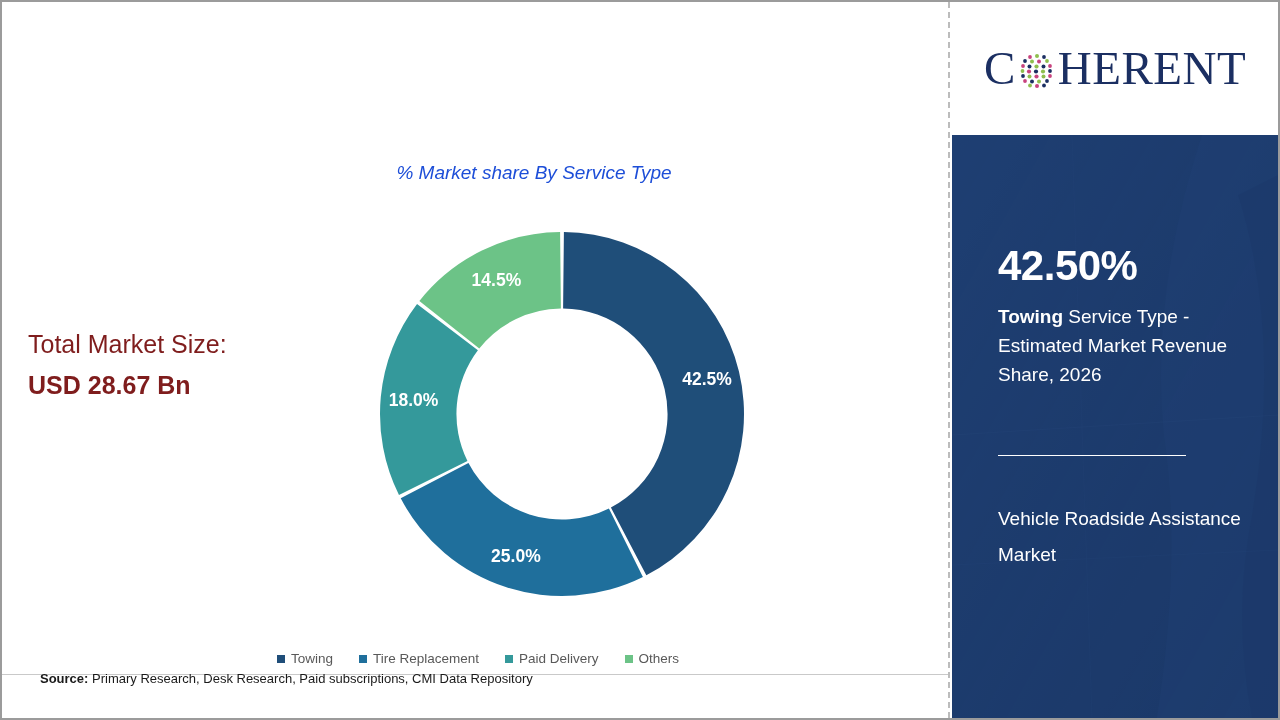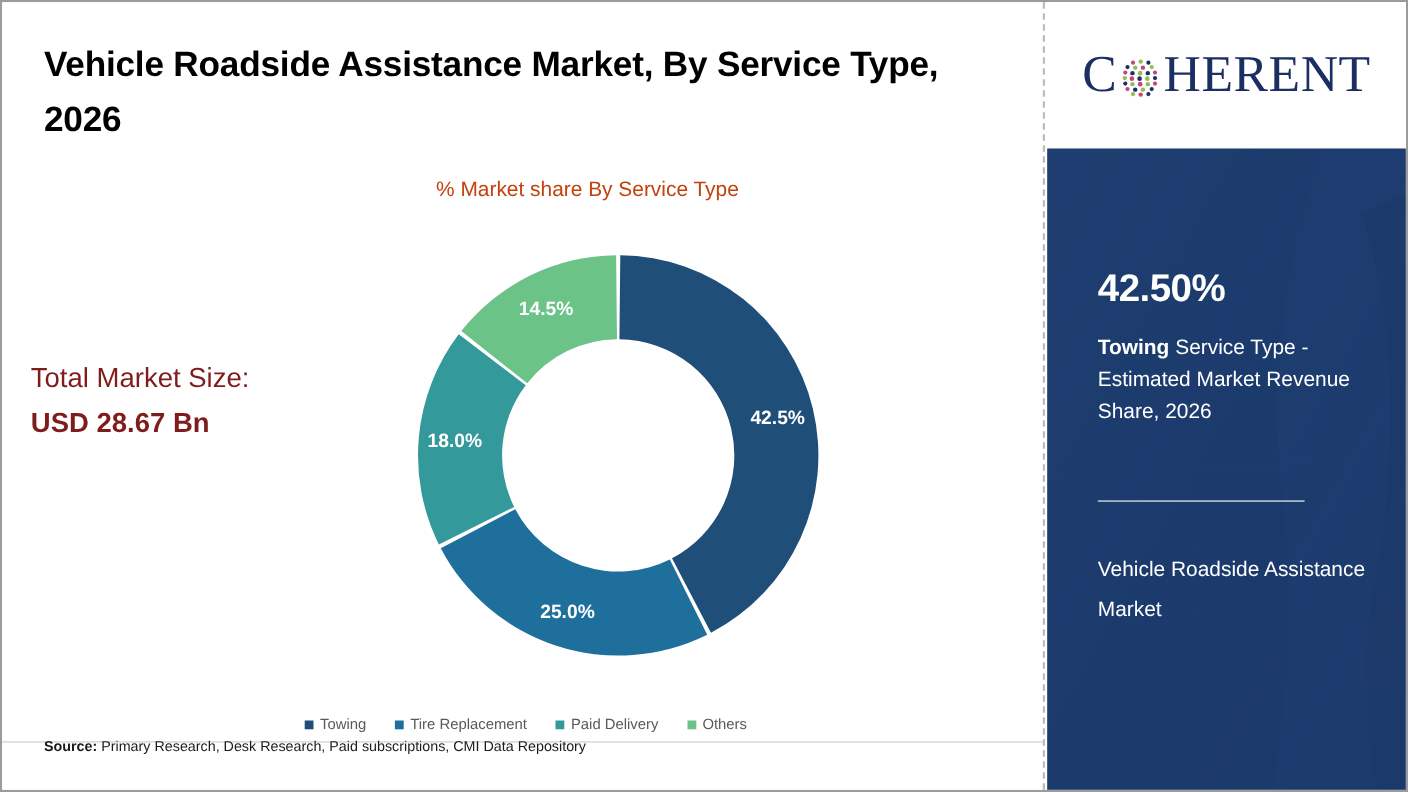--- a/index.html
+++ b/index.html
@@ -33,22 +33,23 @@
     line-height:1.55;
     color:#000000;
     letter-spacing:-0.2px;
   }
   #chart-subtitle {
     position:absolute;
     left:0; top:160px;
     width:946px;
     text-align:center;
     font-size:19px;
-    color:#c2410c;
+    color:#1d4ed8;
     padding-left:118px;
+    font-style:italic;
   }
 
   
   #market-size-block {
     position:absolute;
     left:26px; top:322px;
     font-size:25px;
     color:#7f1d1d;
     line-height:1.63;
   }
@@ -165,21 +166,21 @@
     overflow:hidden;
   }
   #navy-texture {
     position:absolute;
     inset:0;
     opacity:0.5;
   }
   #stat-value {
     position:absolute;
     left:46px; top:110px;
-    font-size:35px;
+    font-size:42px;
     font-weight:bold;
     color:#ffffff;
     line-height:1;
     letter-spacing:-0.5px;
   }
   #stat-desc {
     position:absolute;
     left:46px; top:168px;
     width:250px;
     font-size:19px;
@@ -202,21 +203,20 @@
     line-height:1.9;
   }
 </style>
 </head>
 <body>
 
 <div id="page">
 
   <div id="left-panel">
 
-    <div id="page-title">Vehicle Roadside Assistance Market, By Service Type, 2026</div>
 
     <div id="chart-subtitle">% Market share By Service Type</div>
 
     <div id="market-size-block">
       <span id="market-size-label">Total Market Size:</span>
       <span id="market-size-value">USD 28.67 Bn</span>
     </div>
 
     <div id="donut-wrap">
       <svg id="donut-svg" width="368" height="368" viewBox="0 0 368 368">

